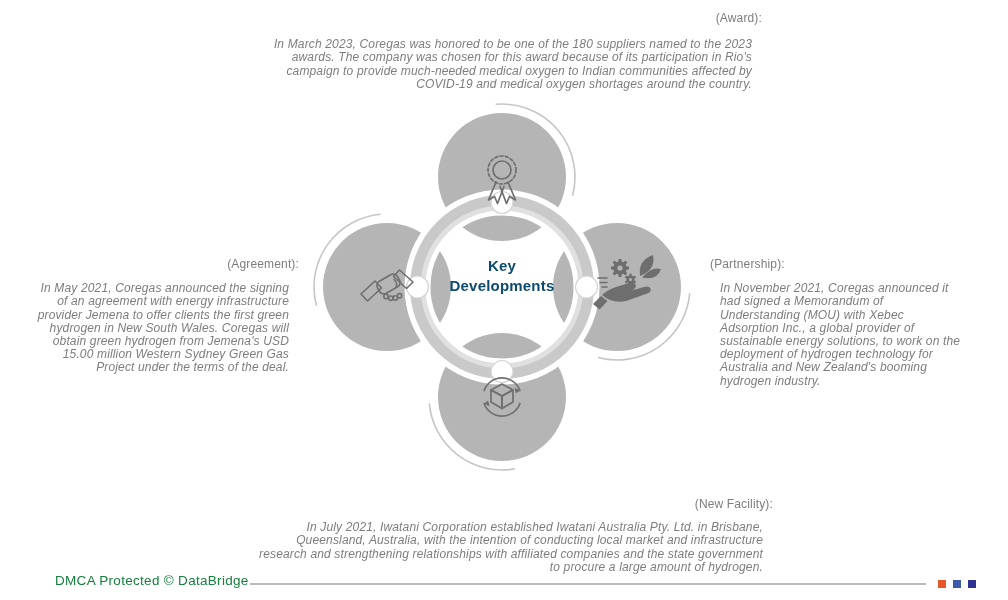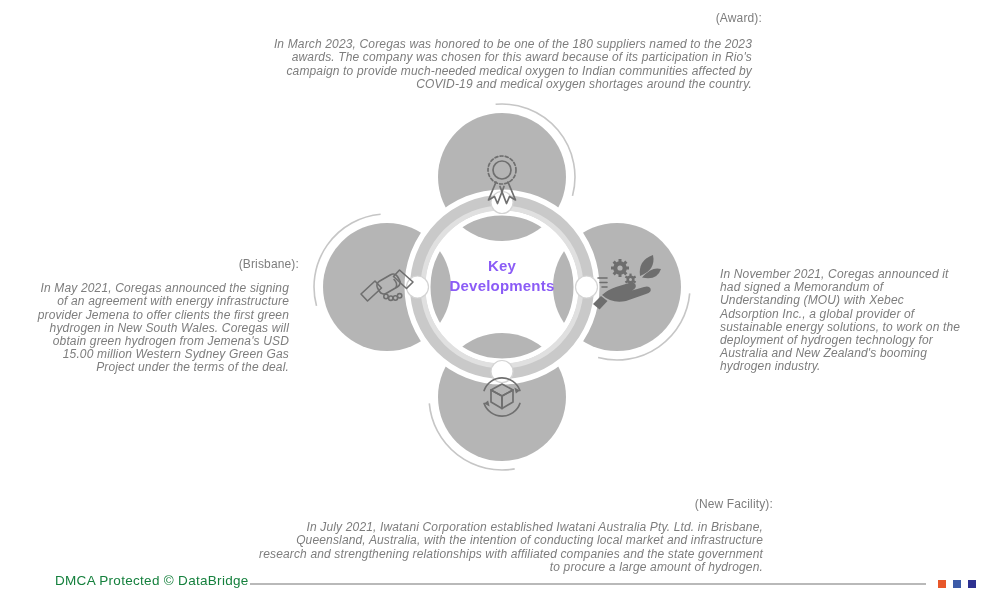--- a/index.html
+++ b/index.html
@@ -14,46 +14,47 @@
   .cap-left{left:24px;top:258px;width:275px;text-align:right;}
   .cap-left h3,.cap-right h3{margin-bottom:11px;}
   .cap-right{left:710px;top:258px;width:262px;text-align:left;}
   .cap-bottom{left:237px;top:498px;width:536px;text-align:right;}
   .cap-bottom h3{margin-bottom:9px;}
 
   .diagram{position:absolute;left:300px;top:90px;width:410px;height:410px;}
   .diagram svg{position:absolute;left:0;top:0;}
   .center-label{
     position:absolute;left:137px;top:166px;width:130px;text-align:center;
-    font-size:15px;font-weight:700;color:#8b5cf6;line-height:1.3;letter-spacing:.2px;
+    font-size:15px;font-weight:700;color:#0c4a6e;line-height:1.3;letter-spacing:.2px;
   }
 
   .footer-text{position:absolute;left:55px;top:573px;font-size:13.5px;color:#15803d;letter-spacing:.3px;}
   .footer-rule{position:absolute;left:250px;top:583px;width:676px;height:2px;background:#b9b9b9;}
   .sq{position:absolute;top:580px;width:8px;height:8px;}
   .sq-orange{left:938px;background:#E8572A;}
   .sq-blue{left:953px;background:#3C5BA8;}
   .sq-navy{left:968px;background:#2D3190;}
 </style>
 </head>
 <body>
 
 <div class="page">
 
   <section class="caption cap-top">
     <h3>(Award):</h3>
     <p>In March 2023, Coregas was honored to be one of the 180 suppliers named to the 2023 awards. The company was chosen for this award because of its participation in Rio's campaign to provide much-needed medical oxygen to Indian communities affected by COVID-19 and medical oxygen shortages around the country.</p>
   </section>
 
   <section class="caption cap-left">
-    <h3>(Brisbane):</h3>
+    <h3>(Agreement):</h3>
     <p>In May 2021, Coregas announced the signing of an agreement with energy infrastructure provider Jemena to offer clients the first green hydrogen in New South Wales. Coregas will obtain green hydrogen from Jemena's USD 15.00 million Western Sydney Green Gas Project under the terms of the deal.</p>
   </section>
 
   <section class="caption cap-right">
+    <h3>(Partnership):</h3>
     <p>In November 2021, Coregas announced it had signed a Memorandum of Understanding (MOU) with Xebec Adsorption Inc., a global provider of sustainable energy solutions, to work on the deployment of hydrogen technology for Australia and New Zealand's booming hydrogen industry.</p>
   </section>
 
   <section class="caption cap-bottom">
     <h3>(New Facility):</h3>
     <p>In July 2021, Iwatani Corporation established Iwatani Australia Pty. Ltd. in Brisbane, Queensland, Australia, with the intention of conducting local market and infrastructure research and strengthening relationships with affiliated companies and the state government to procure a large amount of hydrogen.</p>
   </section>
 
   <div class="diagram">
     <svg width="410" height="410" viewBox="0 0 410 410">

